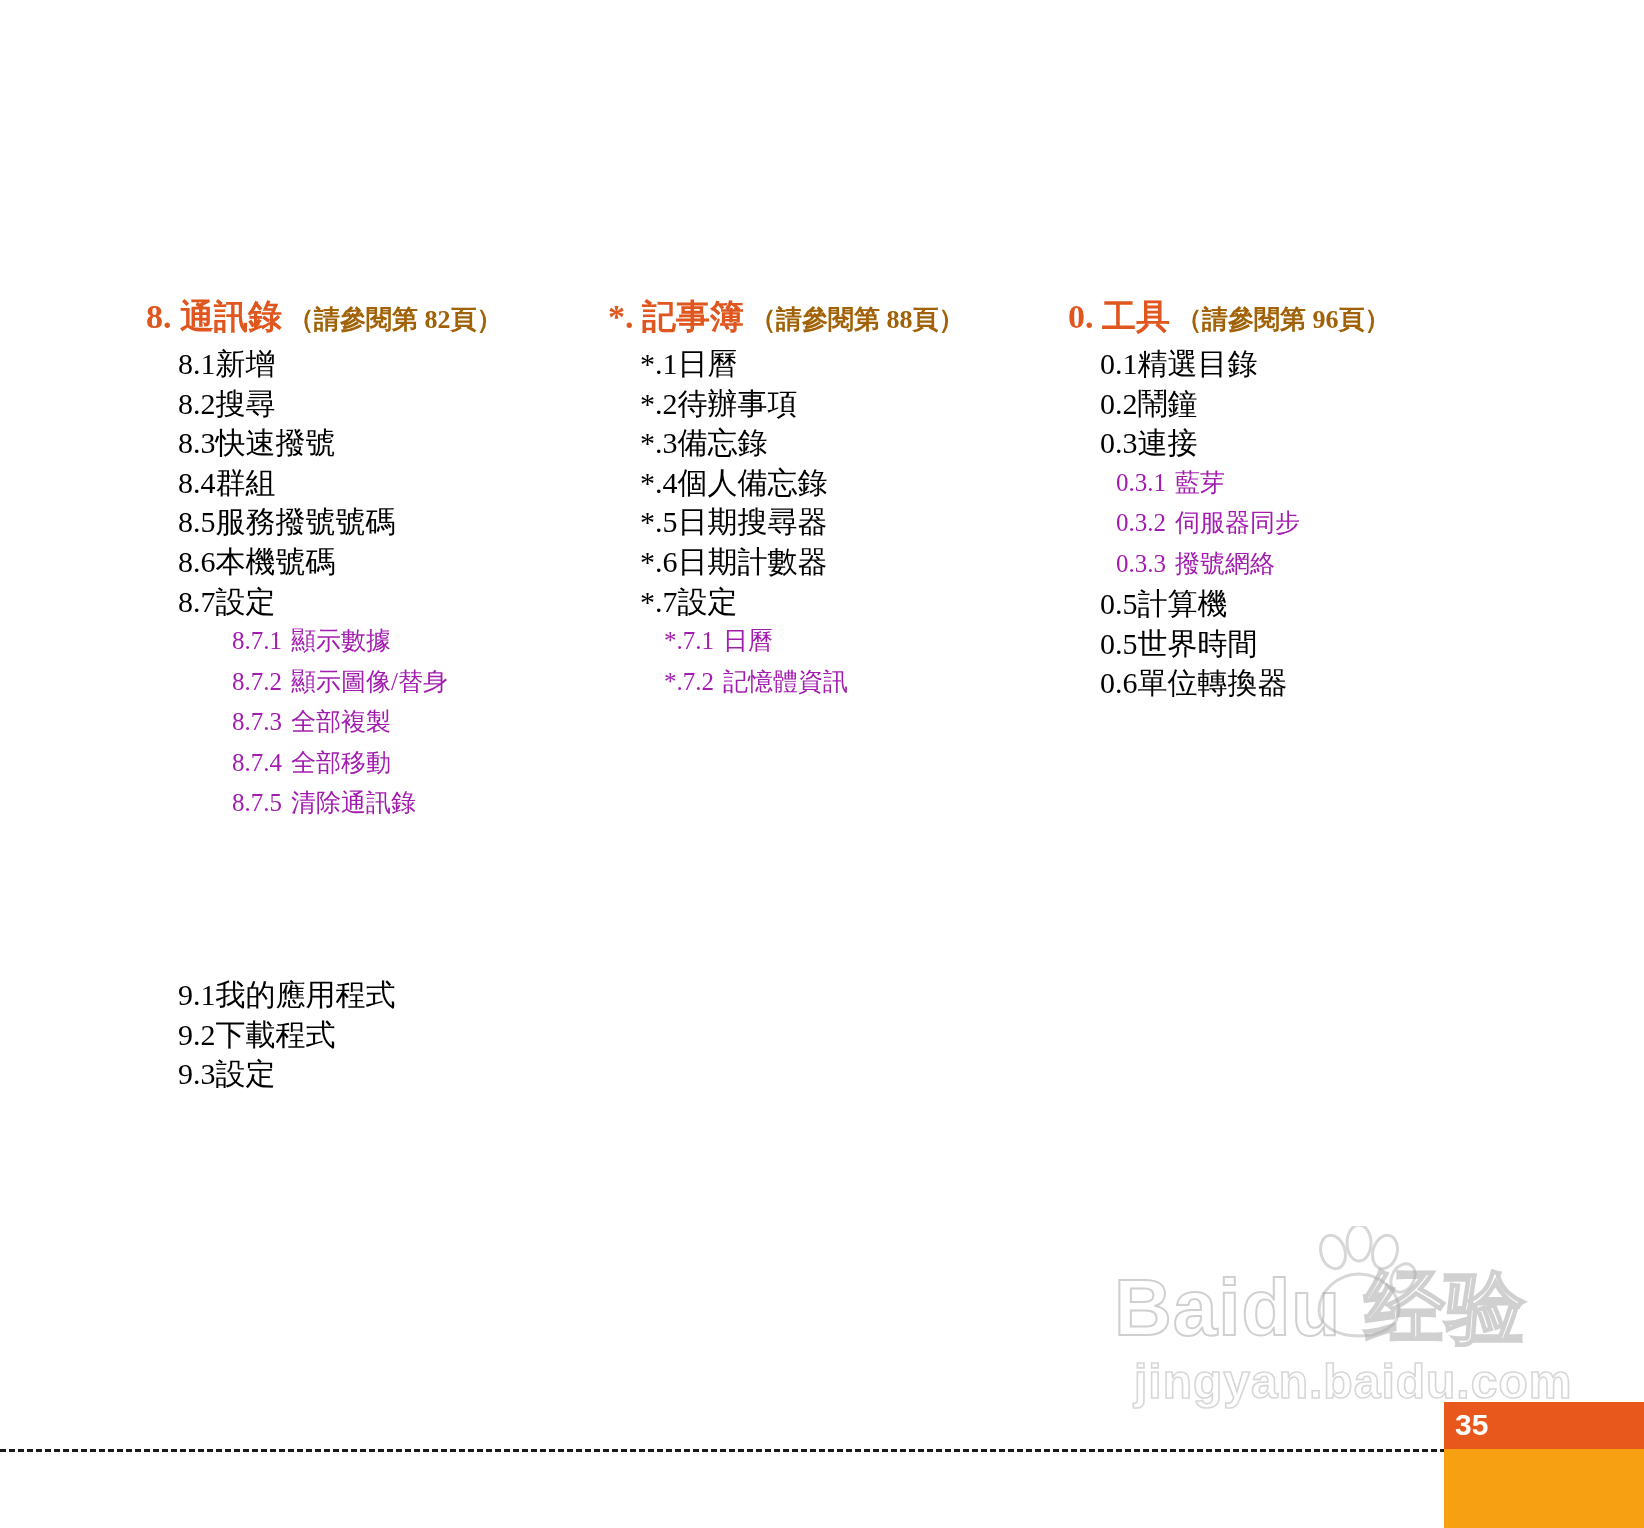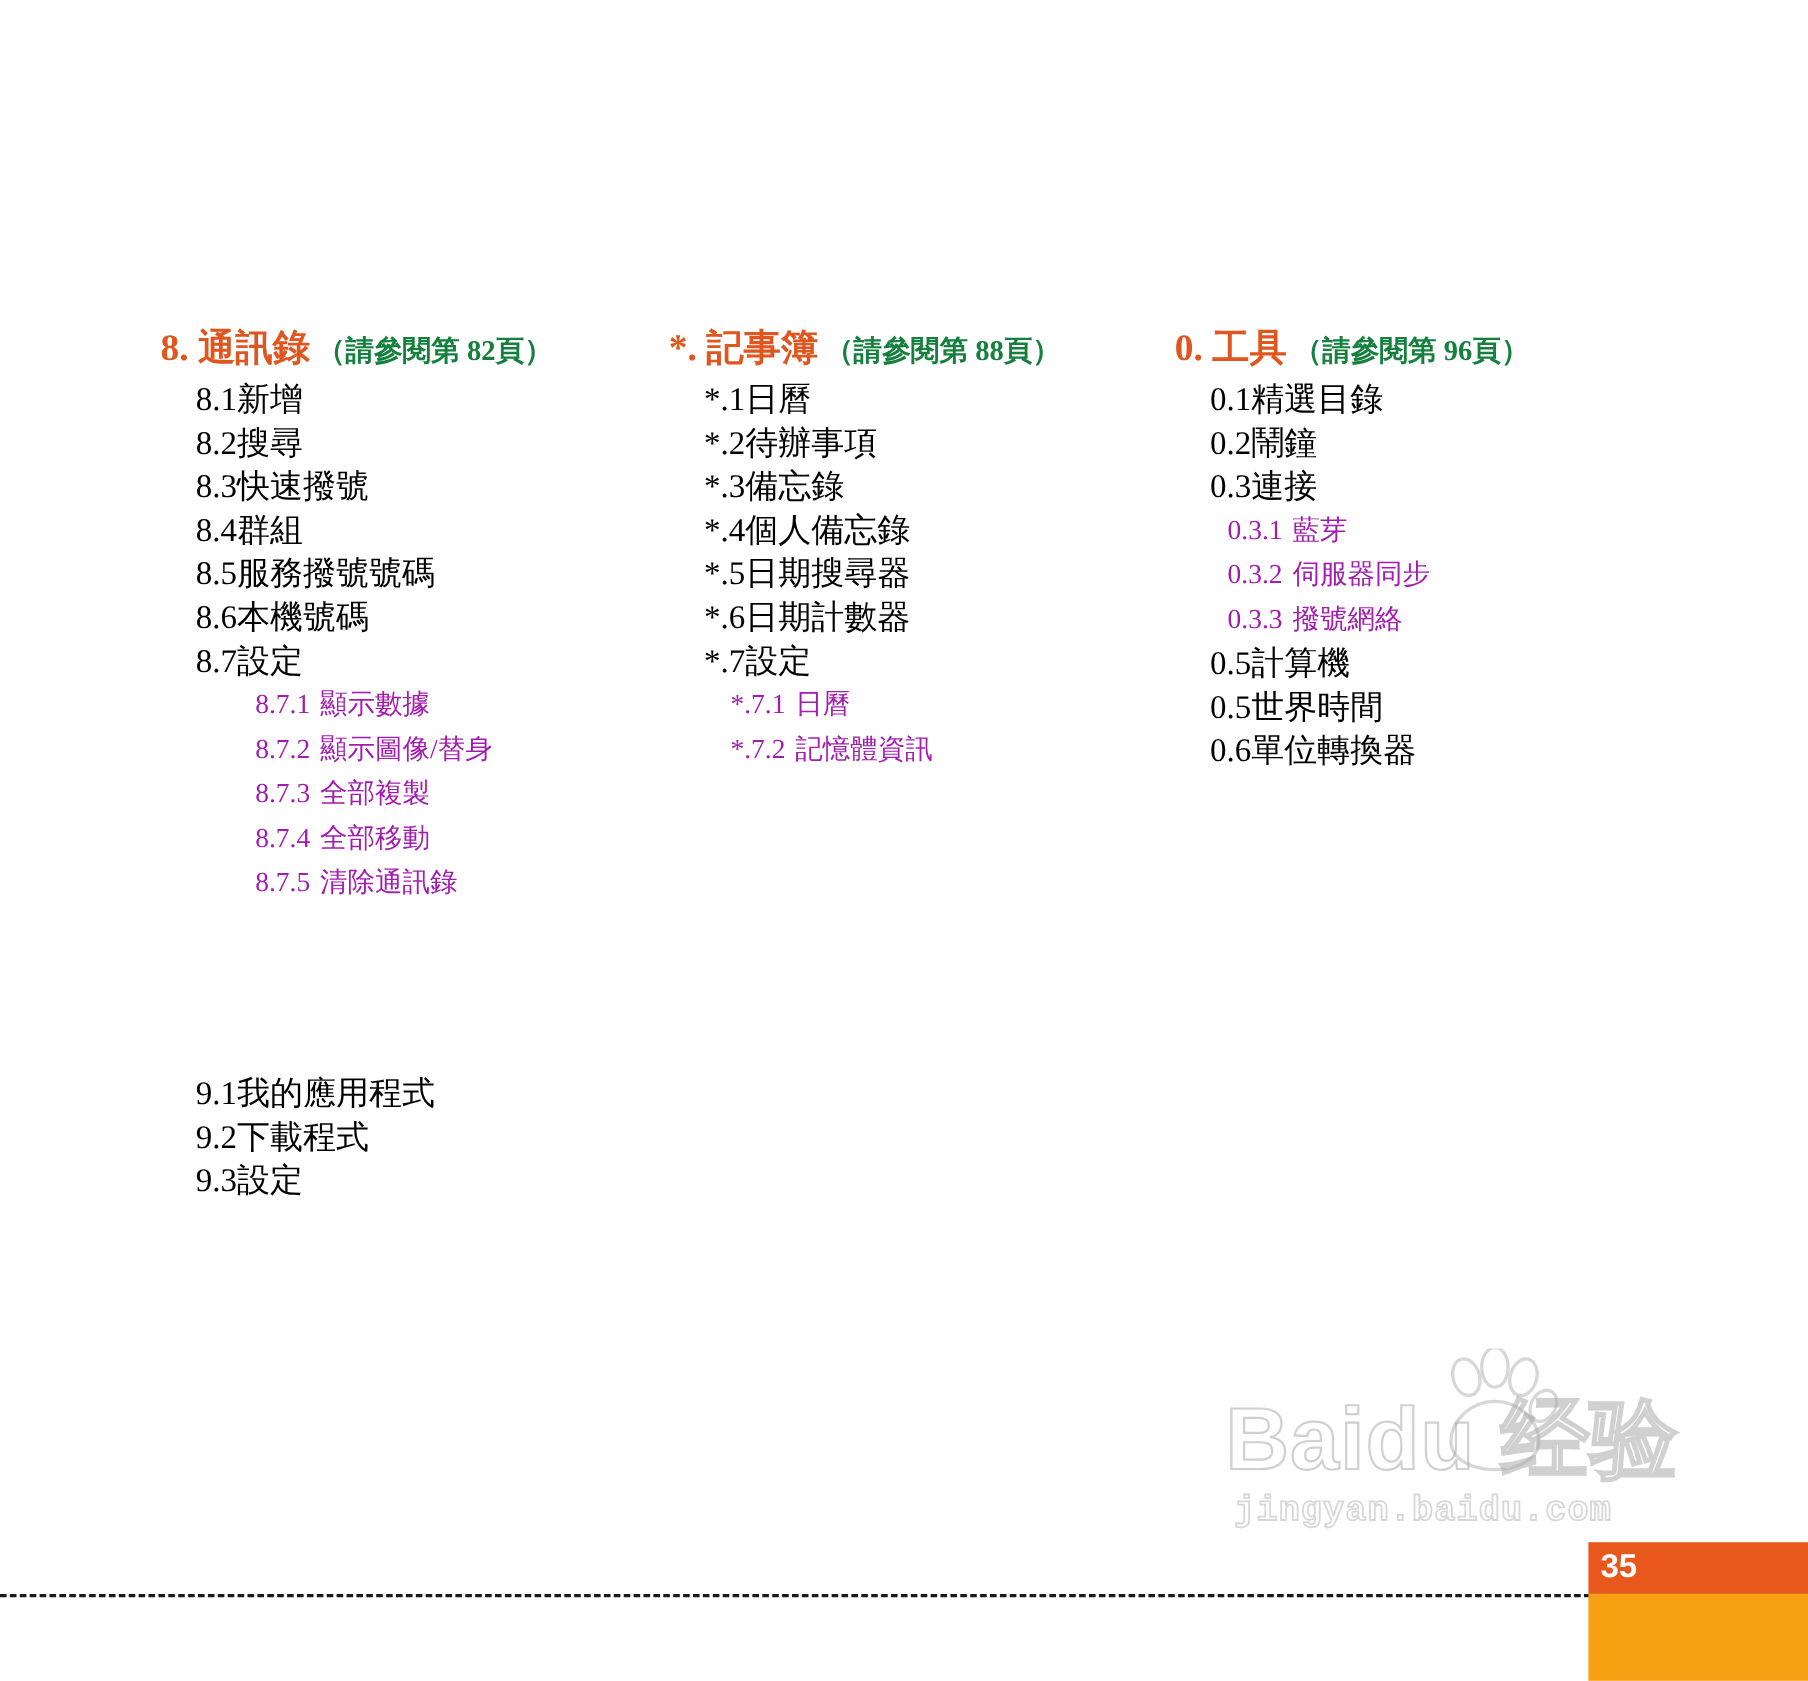--- a/index.html
+++ b/index.html
@@ -43,25 +43,24 @@
   }
   .wm-main {
     position: absolute;
     left: 0;
     top: 48px;
     font-size: 80px;
     line-height: 1;
   }
   .wm-sub {
     position: absolute;
-    left: 8px;
+    left: 20px;
     top: 138px;
-    font-size: 32px;
+    font-size: 48px;
     line-height: 1;
-    font-family: Liberation Mono, monospace;
     -webkit-text-stroke: 1.6px rgba(175,175,175,0.5);
   }
   .wm-paw {
     position: absolute;
     left: 183px;
     top: 6px;
     width: 120px;
     height: 120px;
   }
 
@@ -124,21 +123,21 @@
     margin: 0 0 10px 0;
     padding: 0;
   }
   .sec-head .sec-title {
     color: #e0561f;
     font-size: 34px;
     font-weight: bold;
     text-align: center;
   }
   .sec-head .sec-ref {
-    color: #15803d;
+    color: #a16207;
     font-size: 26px;
     font-weight: bold;
     margin-left: 6px;
   }
 
   .lvl1 {
     font-size: 30px;
     line-height: 1.32;
     margin-left: 32px;
     white-space: nowrap;

